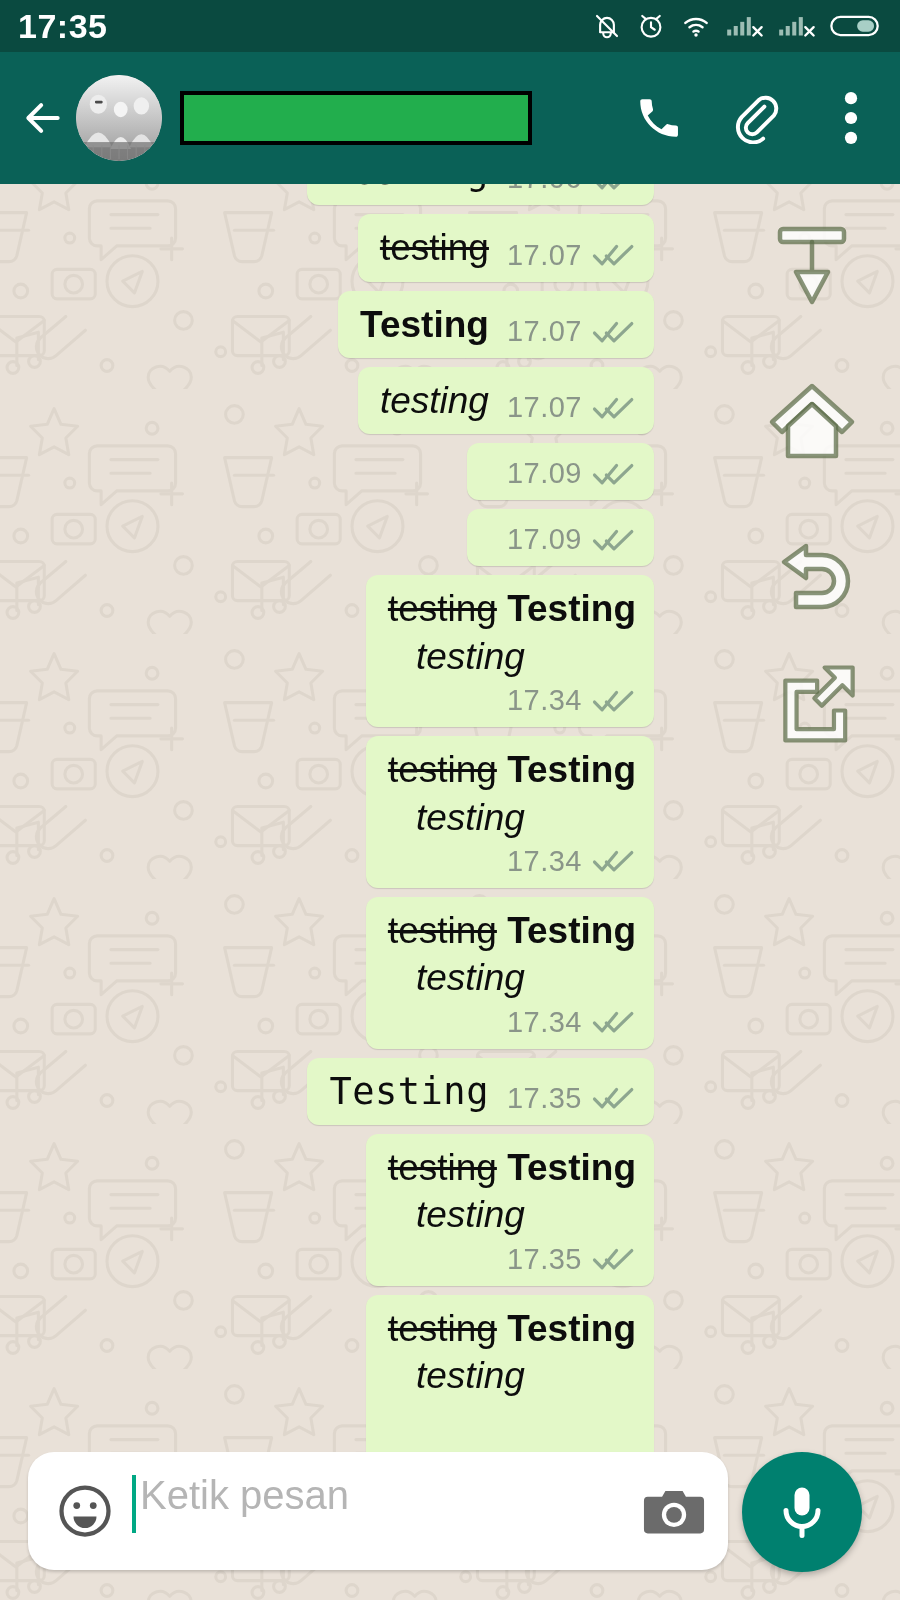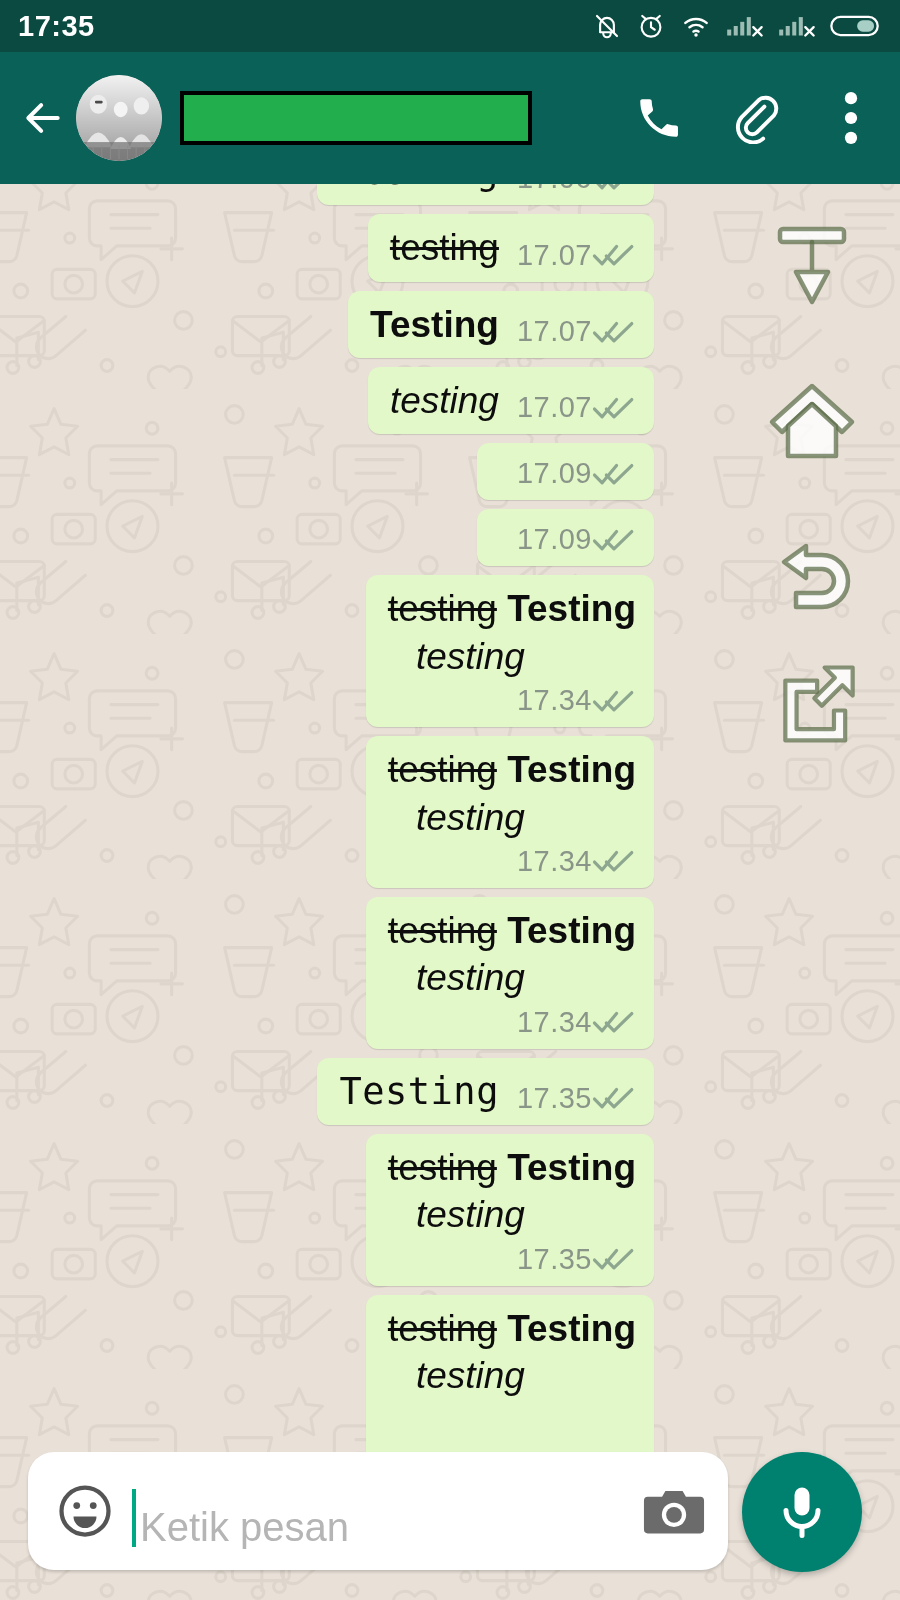--- a/index.html
+++ b/index.html
@@ -21,21 +21,21 @@
   .status-bar {
     position: absolute; top: 0; left: 0;
     width: 900px; height: 52px;
     background: #0a4a40;
     display: flex; align-items: center;
     padding: 0 18px;
     z-index: 40;
   }
   .status-time {
     color: #ffffff;
-    font-size: 29px;
+    font-size: 34px;
     font-weight: bold;
     letter-spacing: 0.5px;
   }
   .status-icons {
     margin-left: auto;
     display: flex; align-items: center;
     gap: 14px;
   }
   .status-icons svg { display: block; }
 
@@ -138,20 +138,21 @@
 
   .t-strike { text-decoration: line-through; }
   .t-bold   { font-weight: bold; }
   .t-italic { font-style: italic; }
   .t-mono   { font-family: "DejaVu Sans Mono", "Liberation Mono", monospace; letter-spacing: 0.5px; }
   .indent-1 { padding-left: 28px; display: inline-block; }
 
   .msg-meta {
     display: flex;
     align-items: center;
+    gap: 10px;
     align-self: flex-end;
     margin-top: 4px;
     white-space: nowrap;
     text-align: center;
   }
   .msg-time {
     font-size: 29px;
     color: #8a9589;
     letter-spacing: 0.5px;
   }
@@ -172,21 +173,21 @@
     background: #ffffff;
     border-radius: 26px;
     display: flex; align-items: center;
     padding: 0 22px 0 26px;
     box-shadow: 0 2px 3px rgba(0,0,0,0.17);
     z-index: 30;
   }
   .emoji-btn { width: 62px; height: 62px; flex: 0 0 auto; display:flex; align-items:center; justify-content:center; }
   .input-field-wrap {
     flex: 1 1 auto;
-    display: flex; align-items: flex-end;
+    display: flex; align-items: flex-start;
     margin-left: 16px;
     height: 72px;
     position: relative;
   }
   .caret {
     width: 4px; height: 58px;
     background: #00a884;
     flex: 0 0 auto;
   }
   .placeholder {

